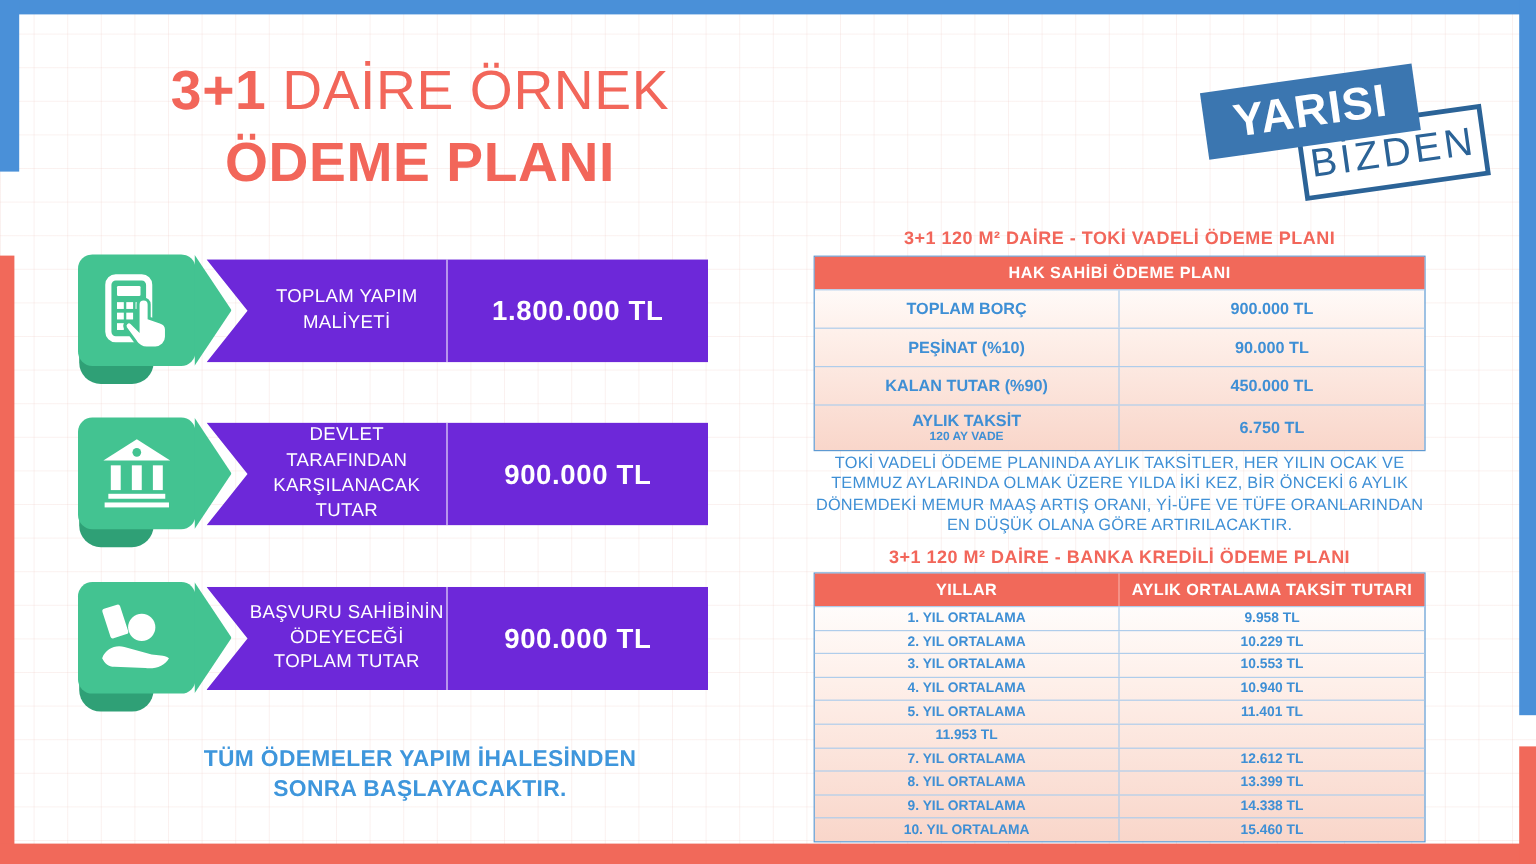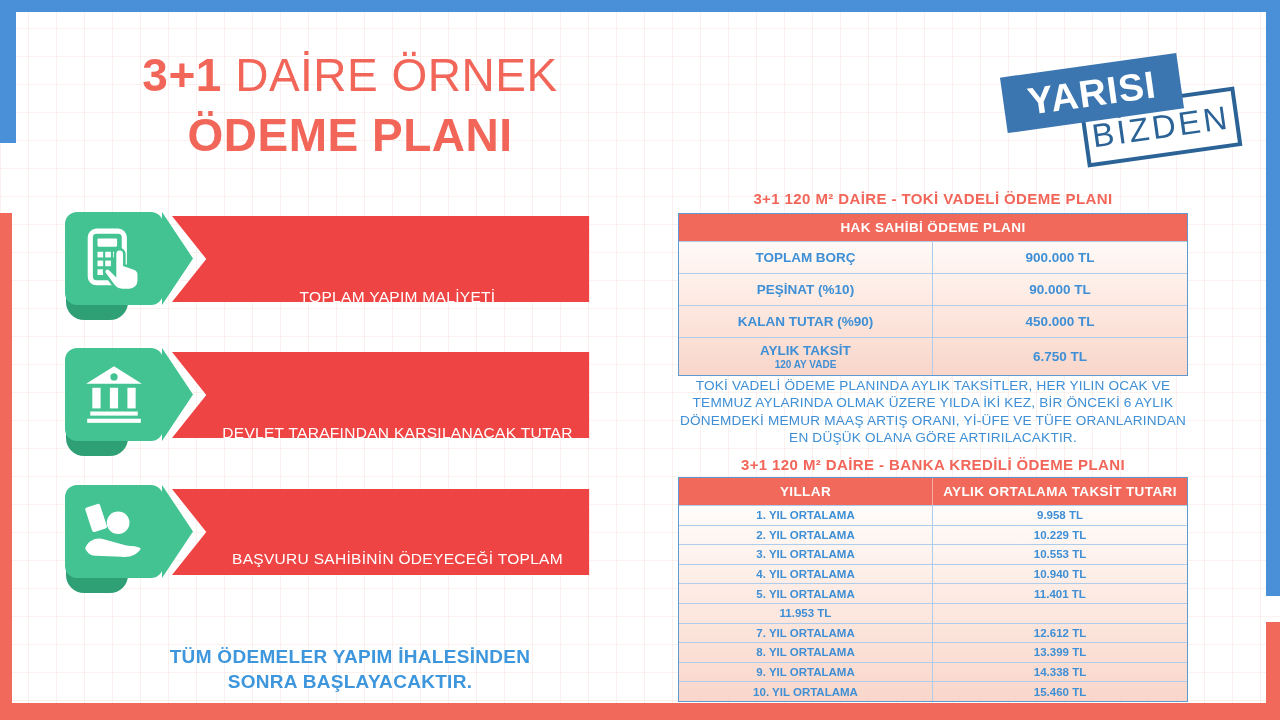--- a/index.html
+++ b/index.html
@@ -58,38 +58,38 @@
     position:absolute;left:65px;top:4px;width:98px;height:93px;
     background:#43C391;border-radius:12px;z-index:2;
     display:flex;align-items:center;justify-content:center;
   }
   .ci-box svg{width:66px;height:66px;}
   .ci-arrow{
     position:absolute;left:162px;top:4px;width:31px;height:93px;background:#43C391;z-index:2;
     clip-path:polygon(0 0,100% 50%,0 100%);
   }
   .ci-banner{
-    position:absolute;left:172px;top:8px;width:418px;height:86px;background:#ef4444;
+    position:absolute;left:172px;top:8px;width:418px;height:86px;background:#6d28d9;
     clip-path:polygon(0 0,100% 0,100% 100%,0 100%,8.2% 50%);
-    display:flex;align-items:stretch;color:#fff;z-index:1;flex-direction:column;
+    display:flex;align-items:stretch;color:#fff;z-index:1;
   }
   .ci-label{
     flex:0 0 162px;margin-left:36px;display:flex;align-items:center;justify-content:center;
     text-align:center;font-size:15.5px;line-height:1.35;letter-spacing:0.3px;
     border-right:1px solid rgba(255,255,255,0.85);padding-right:2px;
   }
   .ci-amount{
     flex:1;display:flex;align-items:center;justify-content:center;
     font-size:23px;font-weight:bold;letter-spacing:0.5px;
   }
 
   
   .footer-note{
     position:absolute;left:95px;top:621px;width:510px;text-align:center;z-index:2;
-    color:#3E96DC;font-size:19px;font-weight:bold;line-height:1.3;letter-spacing:0.3px;margin-top:24px;
+    color:#3E96DC;font-size:19px;font-weight:bold;line-height:1.3;letter-spacing:0.3px;
   }
 
   
   .tbl-title{
     position:absolute;left:678px;width:510px;text-align:center;z-index:2;
     color:#F2665A;font-size:15px;font-weight:bold;letter-spacing:0.4px;
   }
   .tt-1{top:190px;} .tt-2{top:456px;}
 
   .tbl{

